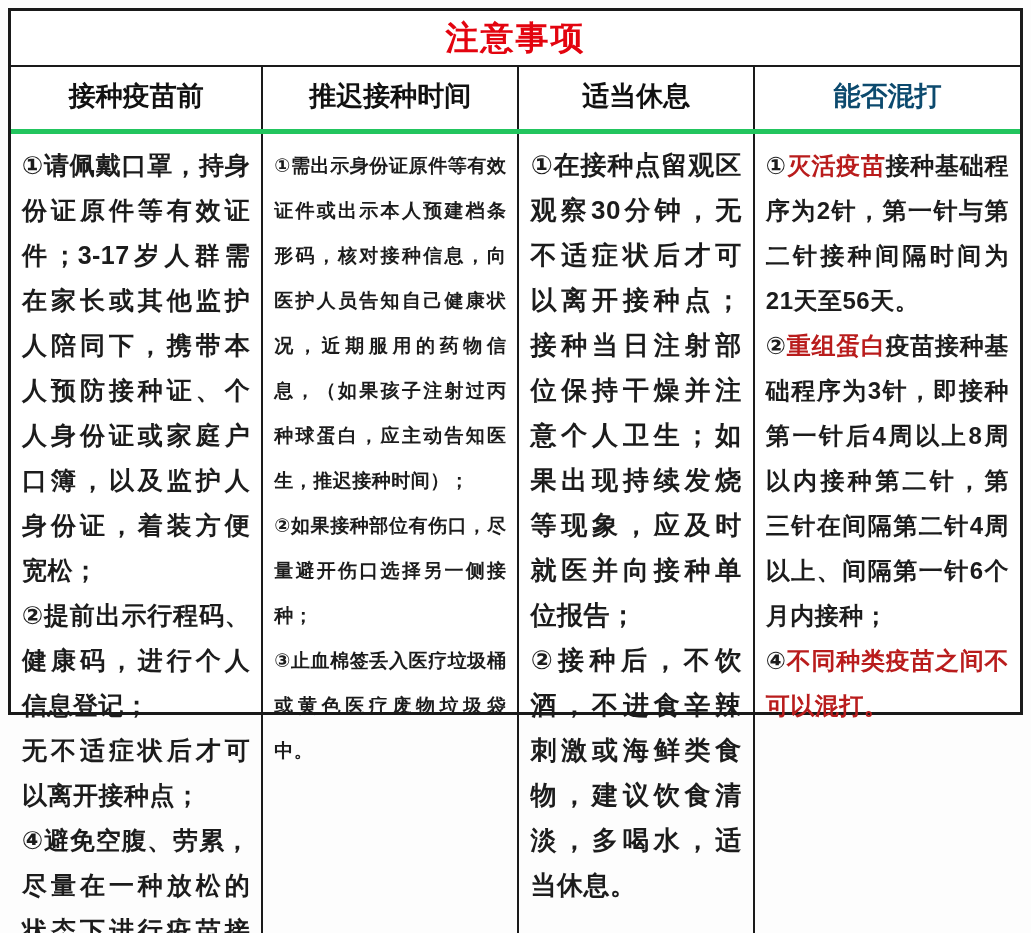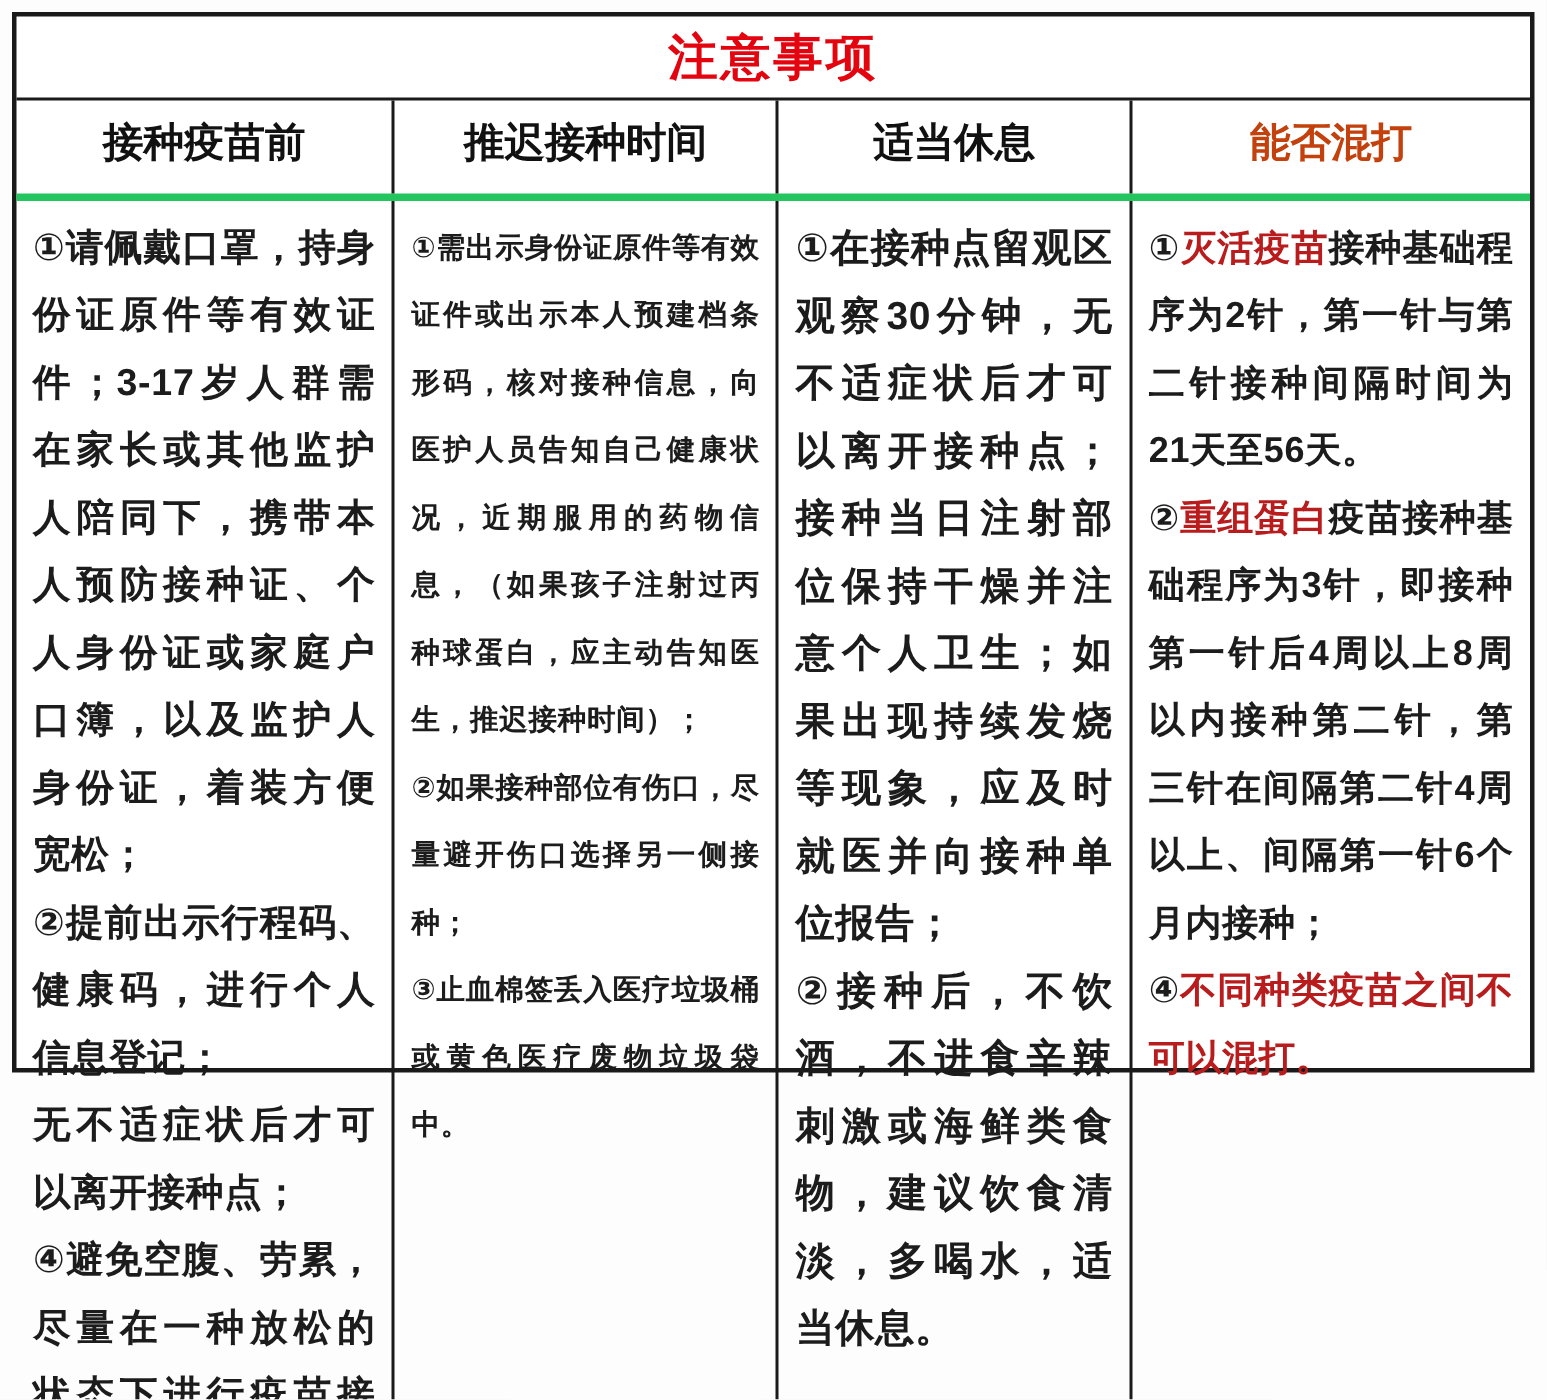--- a/index.html
+++ b/index.html
@@ -59,21 +59,21 @@
     justify-content: center;
     text-align: center;
     font-weight: 700;
     color: #111111;
     font-size: 27px;
     line-height: 31px;
     padding: 2px 4px;
     box-sizing: border-box;
   }
   .hcell:last-child, .bcell:last-child { border-right: none; }
-  .hcell .red-line { color: #c2410c; }
+  .hcell .red-line { color: #0c4a6e; }
   .bcell {
     border-right: 2px solid #1a1a1a;
     box-sizing: border-box;
     padding: 9px 11px 6px 11px;
     color: #1c1c1c;
     overflow: hidden;
   }
   .bcell p {
     margin: 0;
     text-align: justify;

